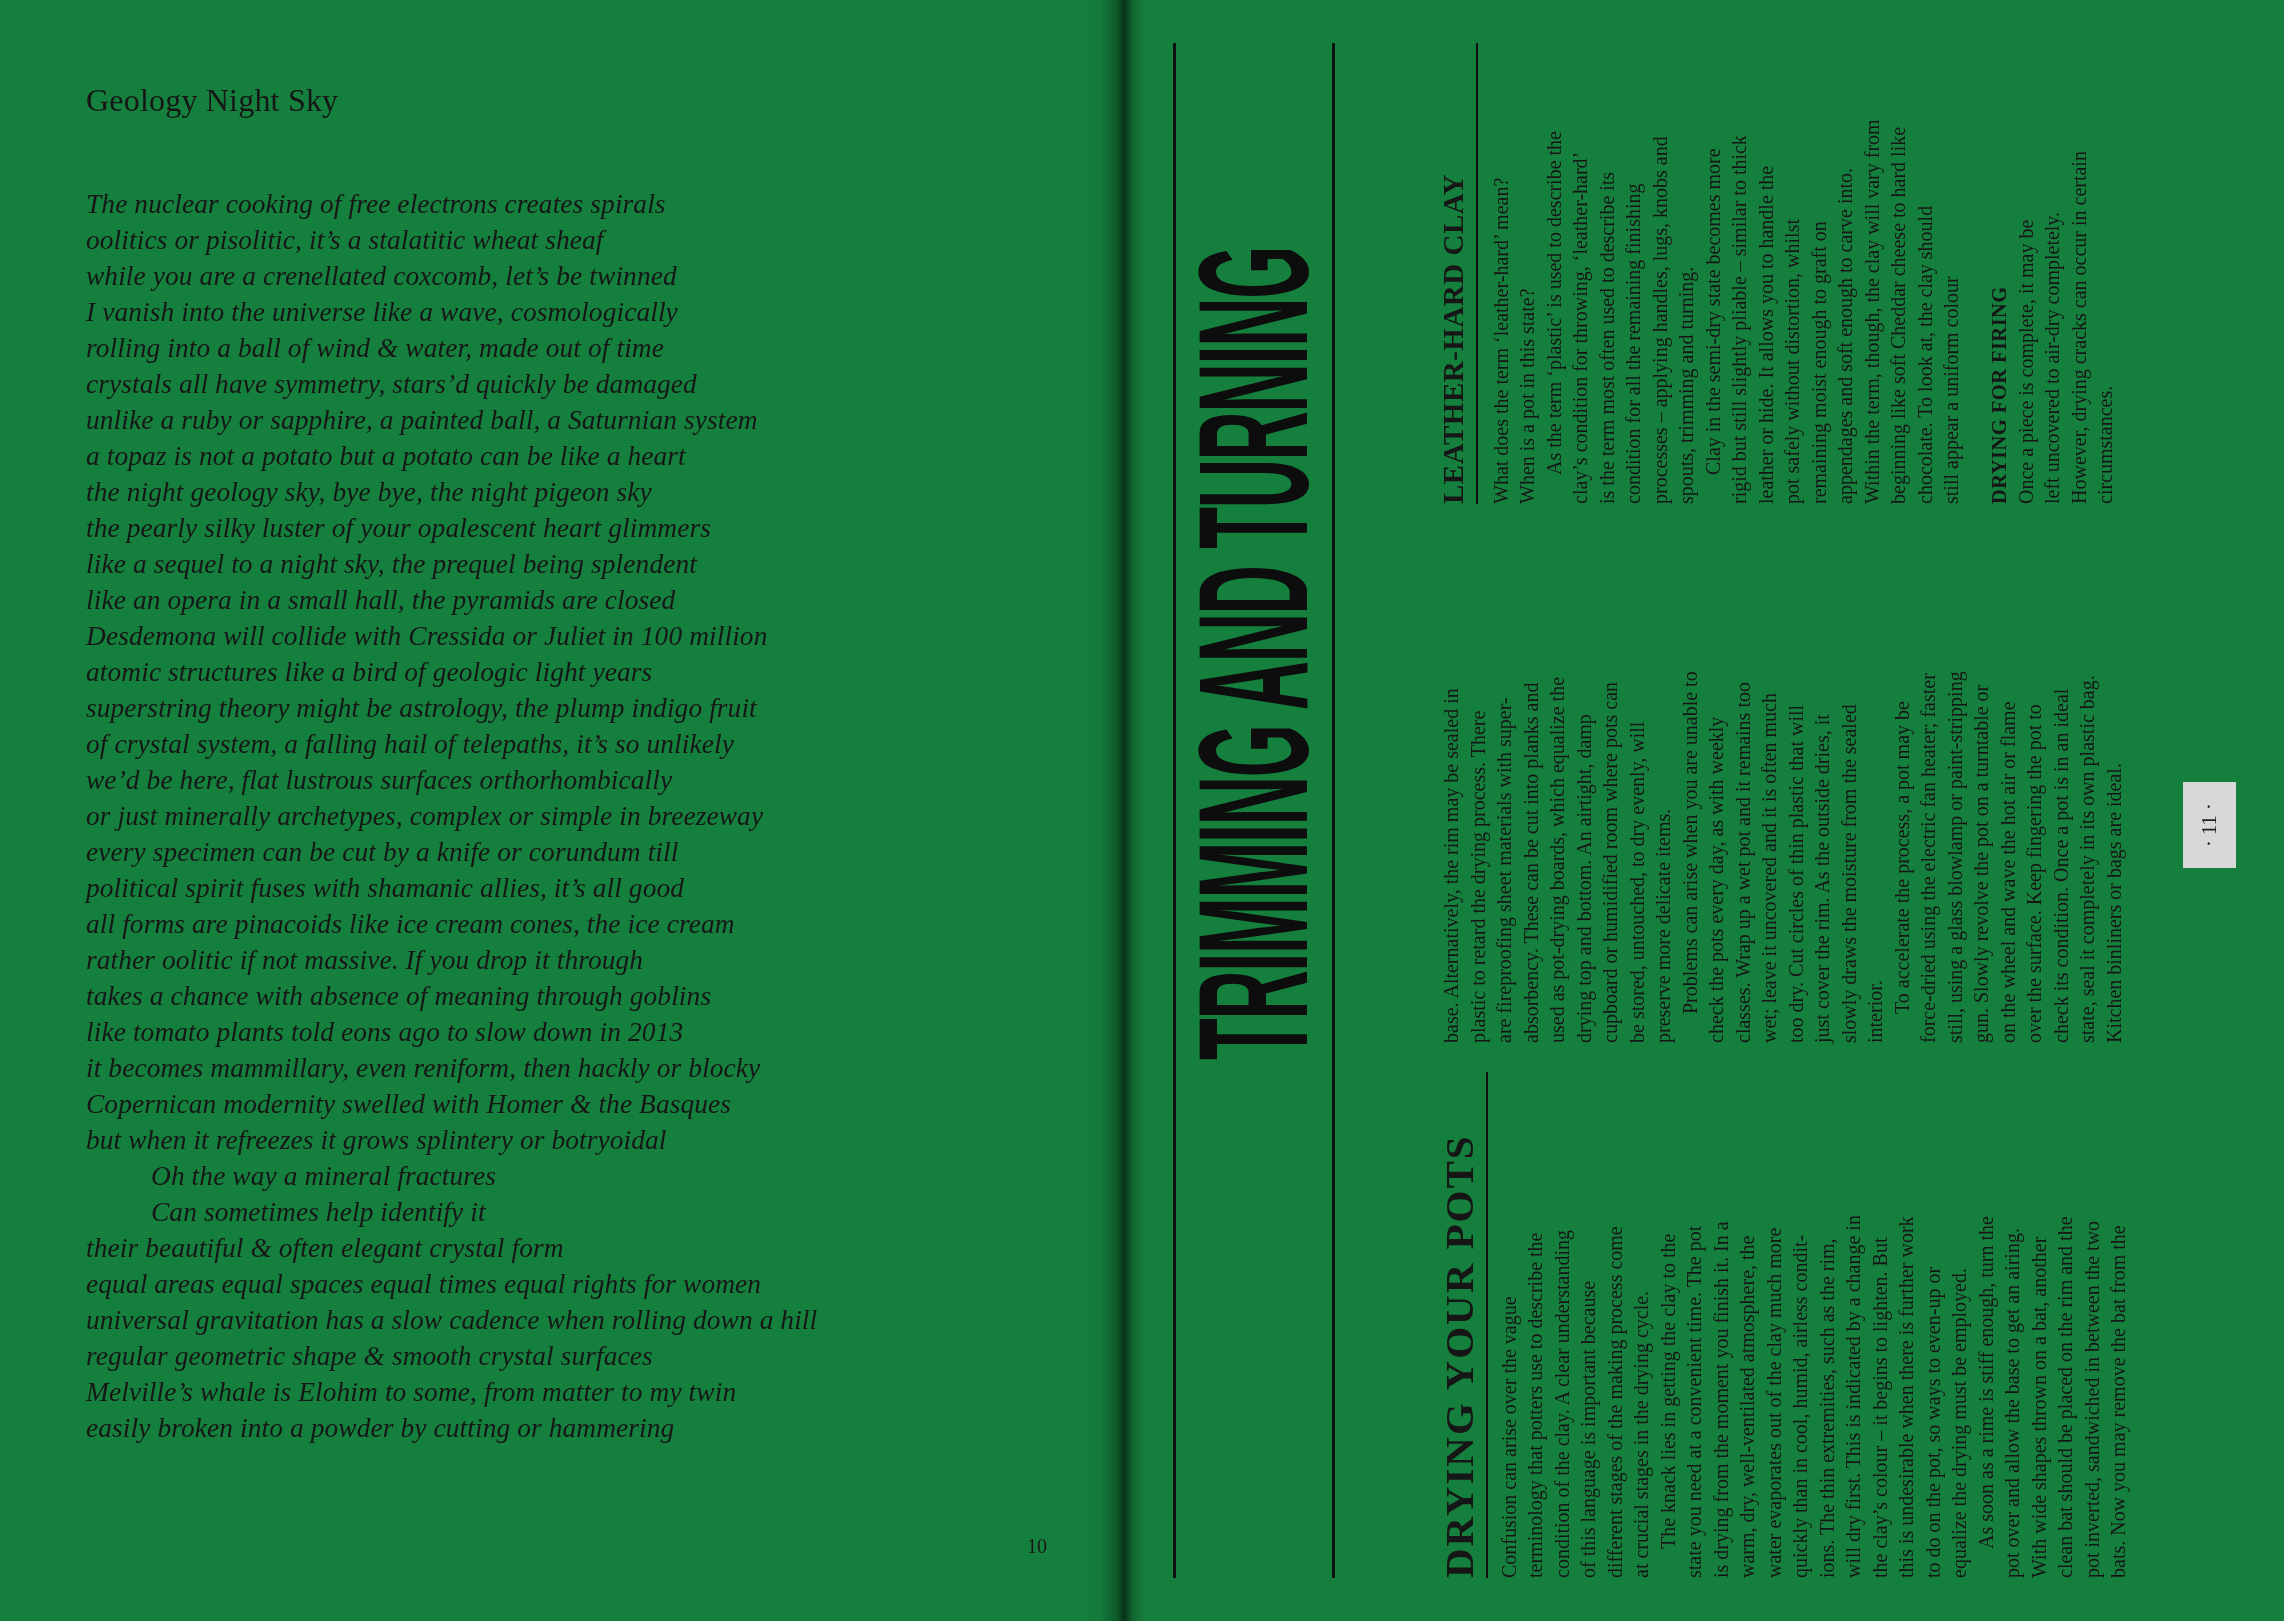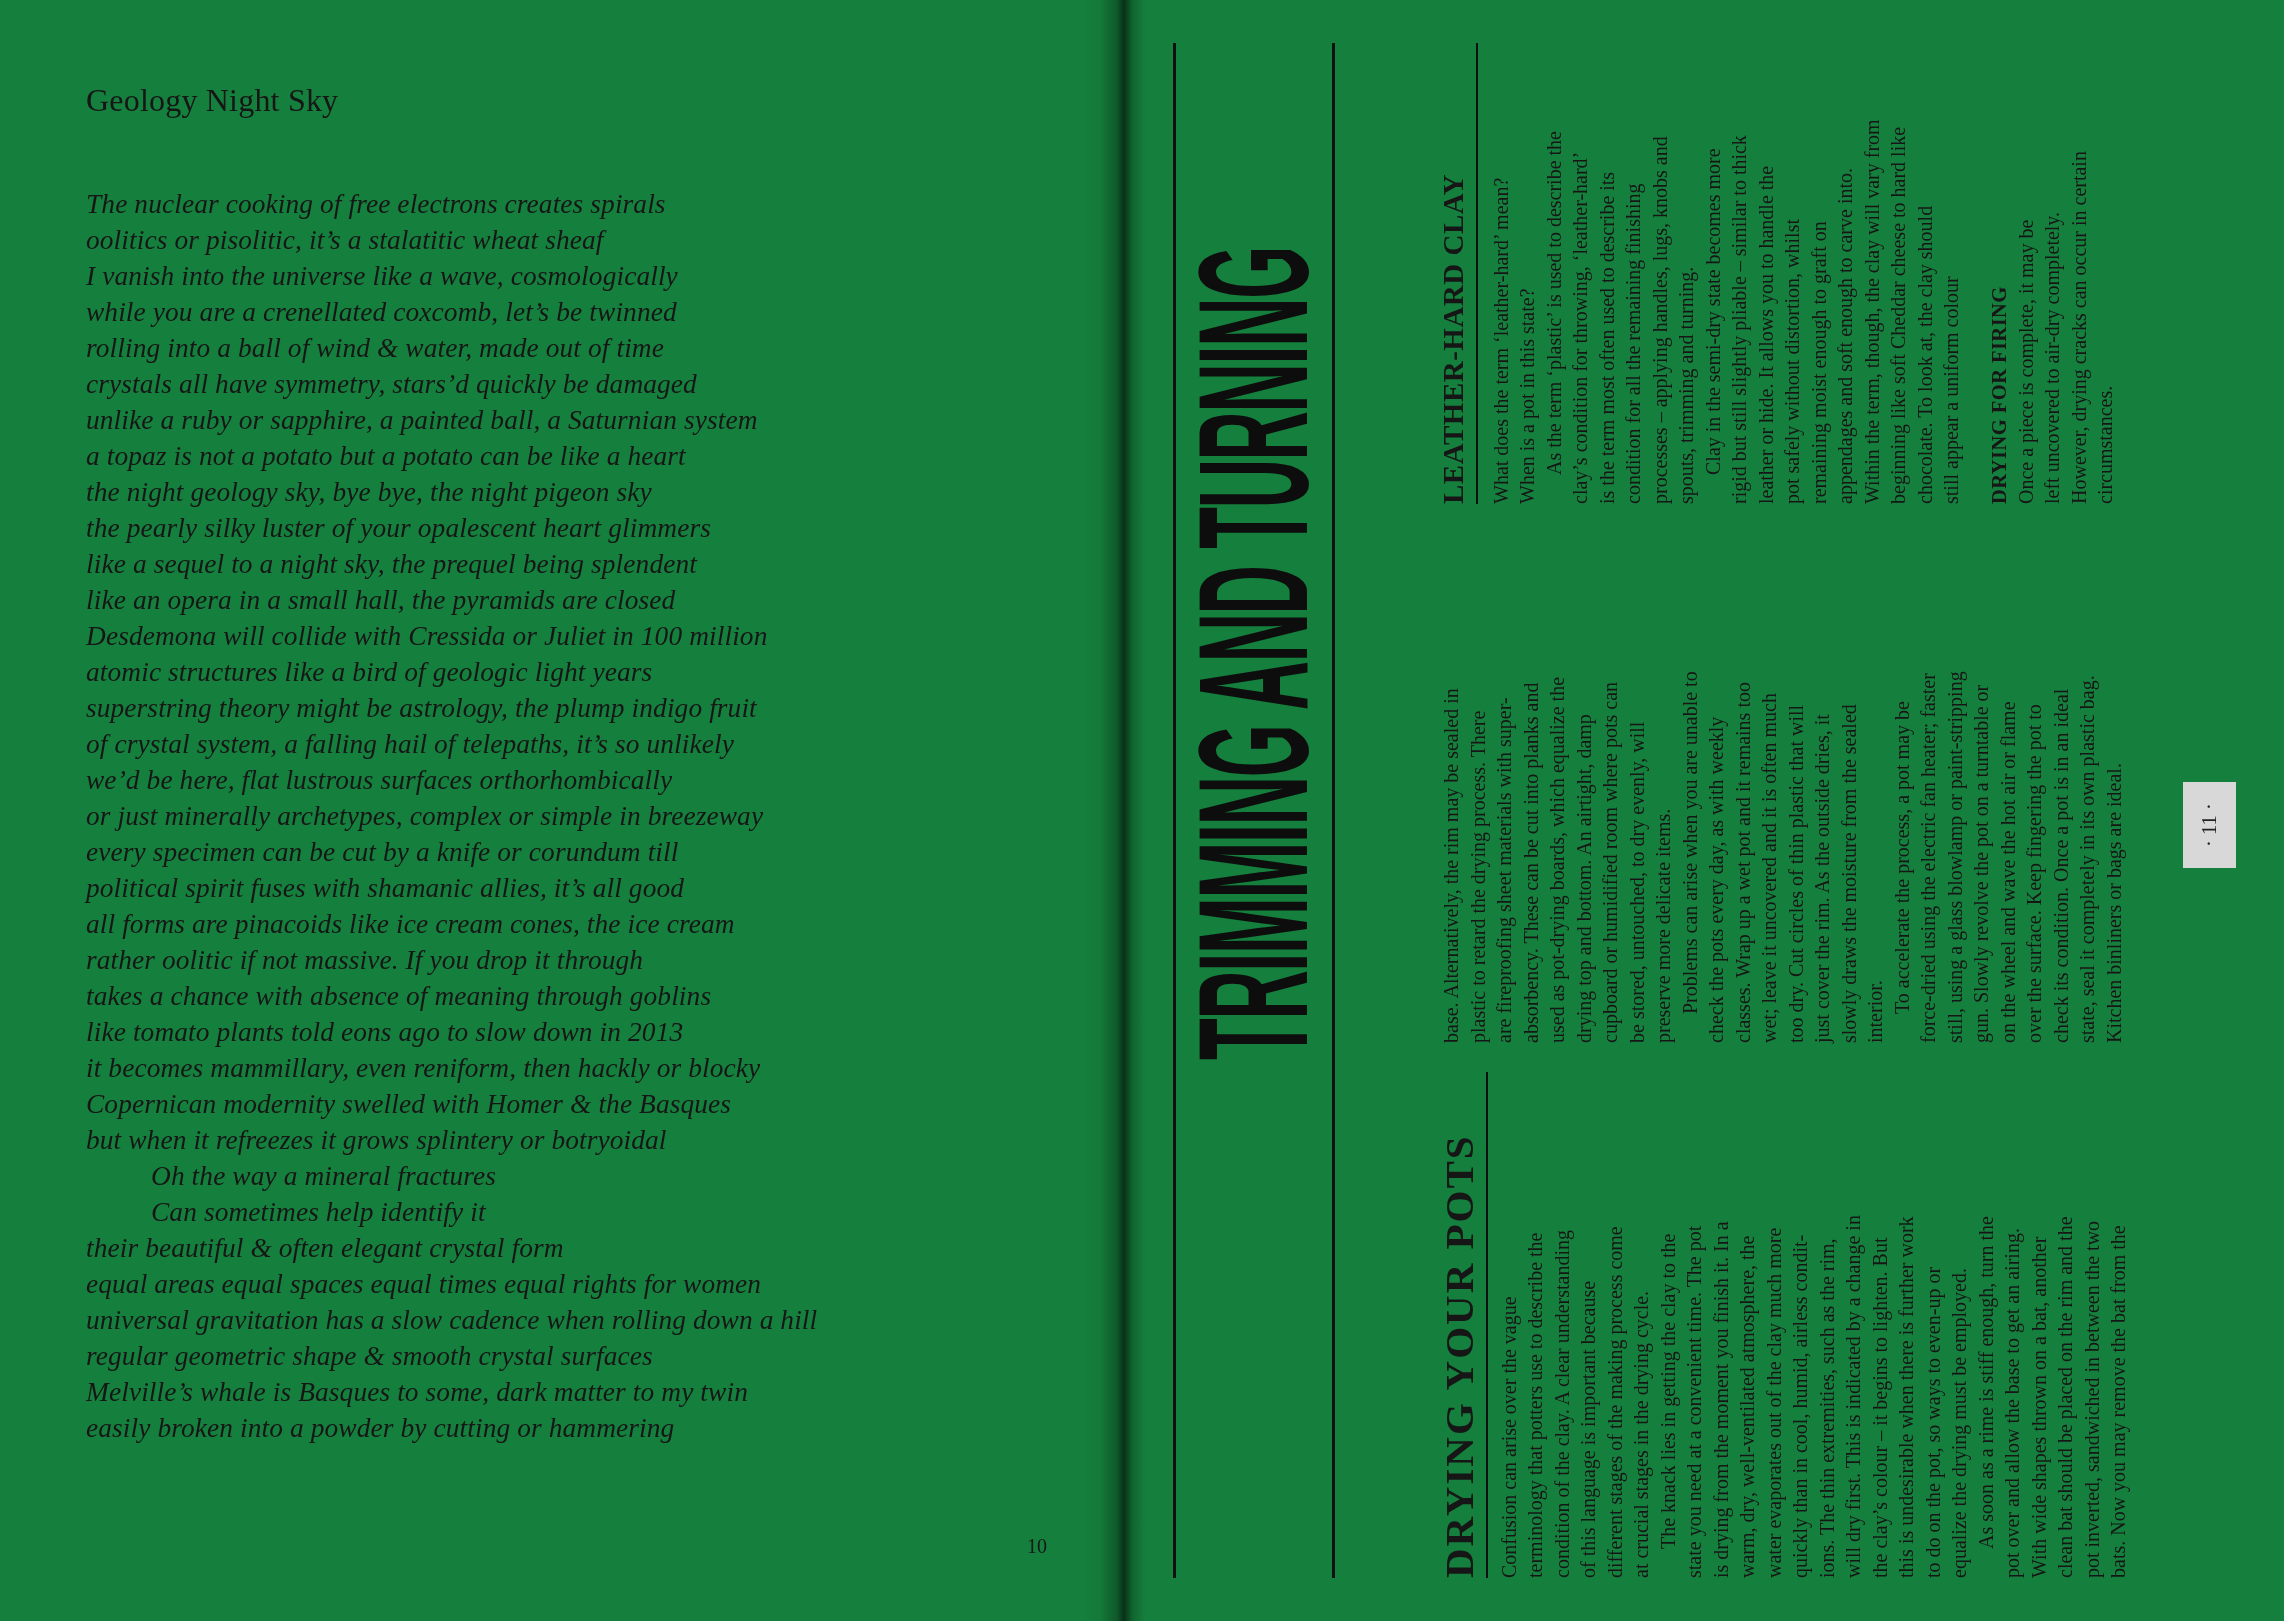--- a/index.html
+++ b/index.html
@@ -49,22 +49,22 @@
 </head>
 <body>
 
 <div id="canvas">
 
   <div id="left-page">
     <div class="poem-title">Geology Night Sky</div>
     <div class="poem">
         <div class="pl">The nuclear cooking of free electrons creates spirals</div>
         <div class="pl">oolitics or pisolitic, it’s a stalatitic wheat sheaf</div>
+        <div class="pl">while you are a crenellated coxcomb, let’s be twinned</div>
         <div class="pl">I vanish into the universe like a wave, cosmologically</div>
-        <div class="pl">while you are a crenellated coxcomb, let’s be twinned</div>
         <div class="pl">rolling into a ball of wind &amp; water, made out of time</div>
         <div class="pl">crystals all have symmetry, stars’d quickly be damaged</div>
         <div class="pl">unlike a ruby or sapphire, a painted ball, a Saturnian system</div>
         <div class="pl">a topaz is not a potato but a potato can be like a heart</div>
         <div class="pl">the night geology sky, bye bye, the night pigeon sky</div>
         <div class="pl">the pearly silky luster of your opalescent heart glimmers</div>
         <div class="pl">like a sequel to a night sky, the prequel being splendent</div>
         <div class="pl">like an opera in a small hall, the pyramids are closed</div>
         <div class="pl">Desdemona will collide with Cressida or Juliet in 100 million</div>
         <div class="pl">atomic structures like a bird of geologic light years</div>
@@ -80,21 +80,21 @@
         <div class="pl">like tomato plants told eons ago to slow down in 2013</div>
         <div class="pl">it becomes mammillary, even reniform, then hackly or blocky</div>
         <div class="pl">Copernican modernity swelled with Homer &amp; the Basques</div>
         <div class="pl">but when it refreezes it grows splintery or botryoidal</div>
         <div class="pl in">Oh the way a mineral fractures</div>
         <div class="pl in">Can sometimes help identify it</div>
         <div class="pl">their beautiful &amp; often elegant crystal form</div>
         <div class="pl">equal areas equal spaces equal times equal rights for women</div>
         <div class="pl">universal gravitation has a slow cadence when rolling down a hill</div>
         <div class="pl">regular geometric shape &amp; smooth crystal surfaces</div>
-        <div class="pl">Melville’s whale is Basques to some, dark matter to my twin</div>
+        <div class="pl">Melville’s whale is Elohim to some, from matter to my twin</div>
         <div class="pl">easily broken into a powder by cutting or hammering</div>
       </div>
     <div class="folio-left">10</div>
   </div>
 
   <div id="spine"></div>
 
   <div id="right-page"></div>
 
   <div id="rotated">

